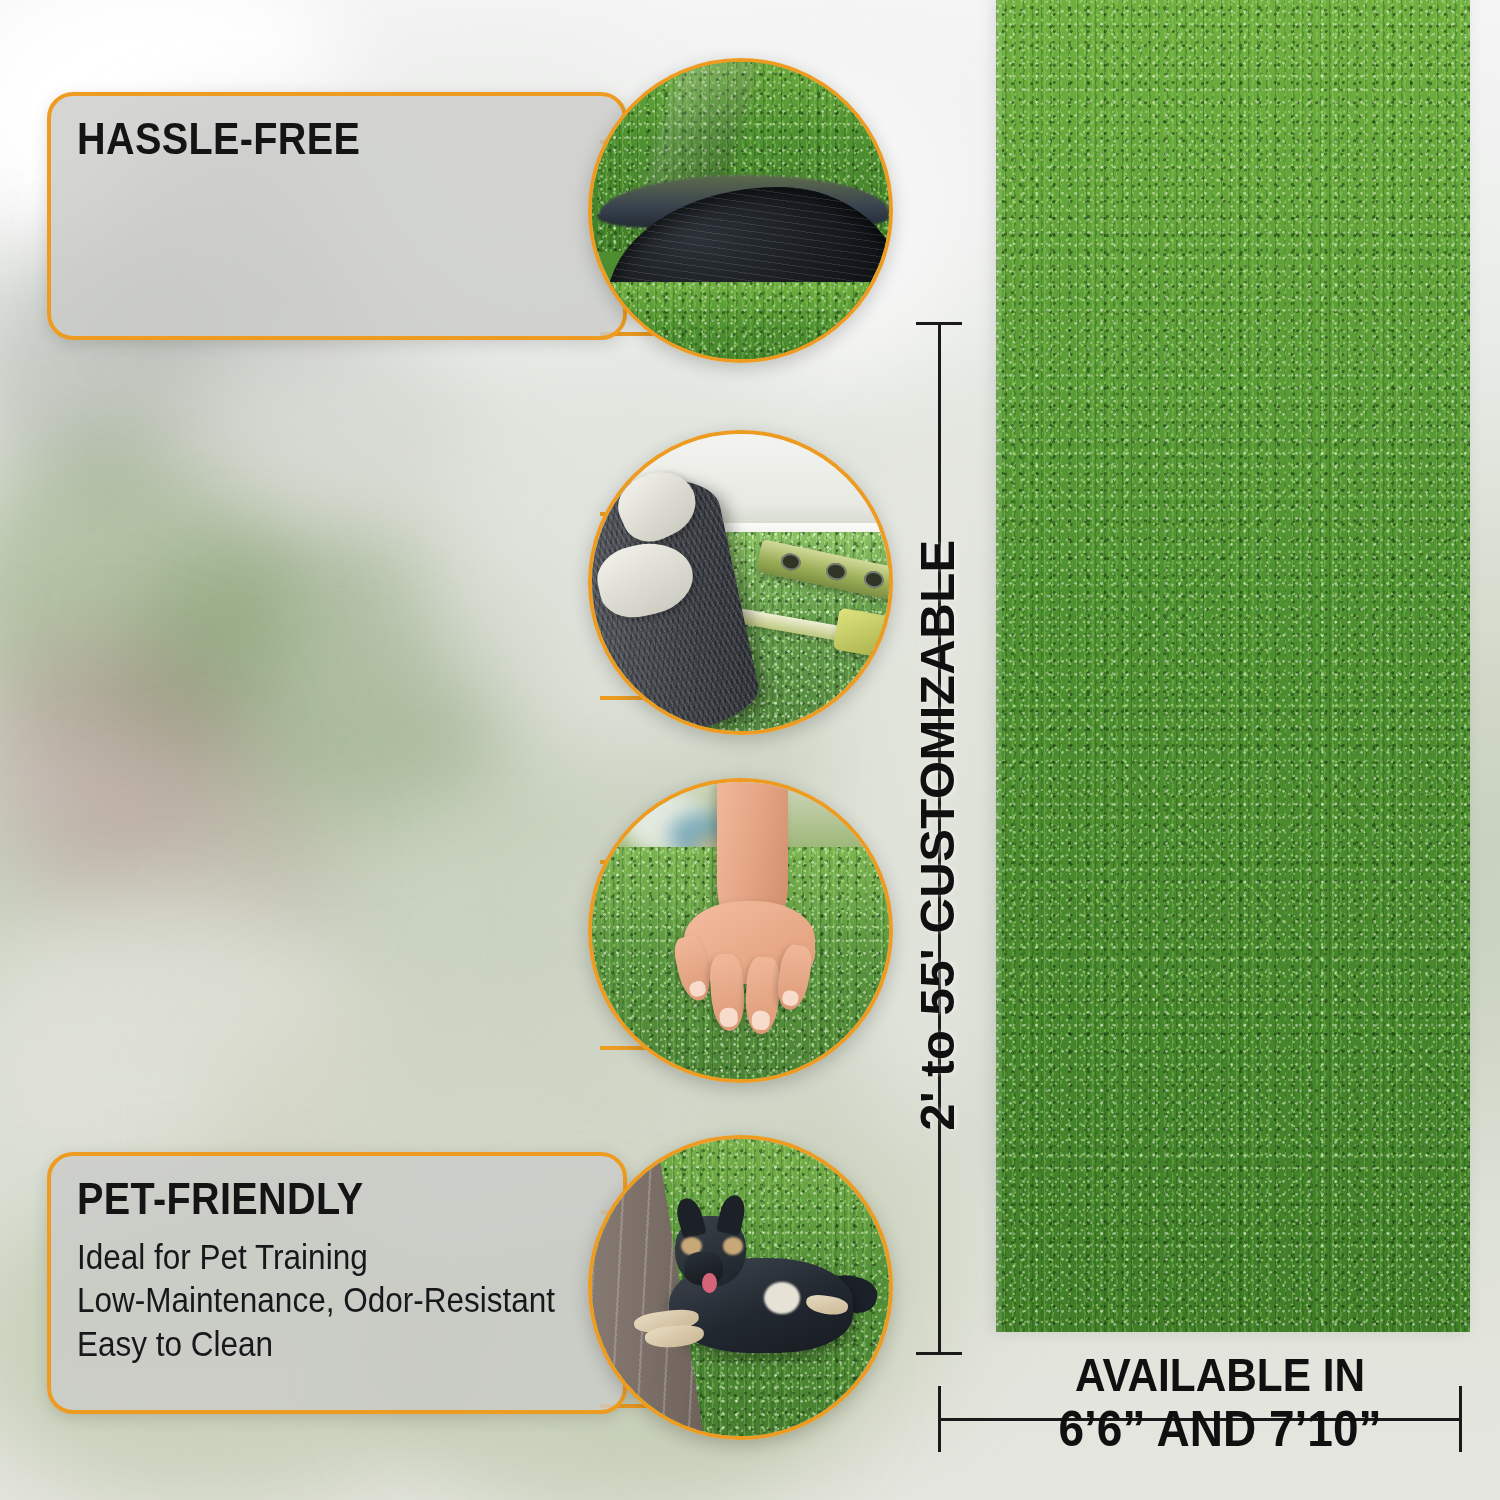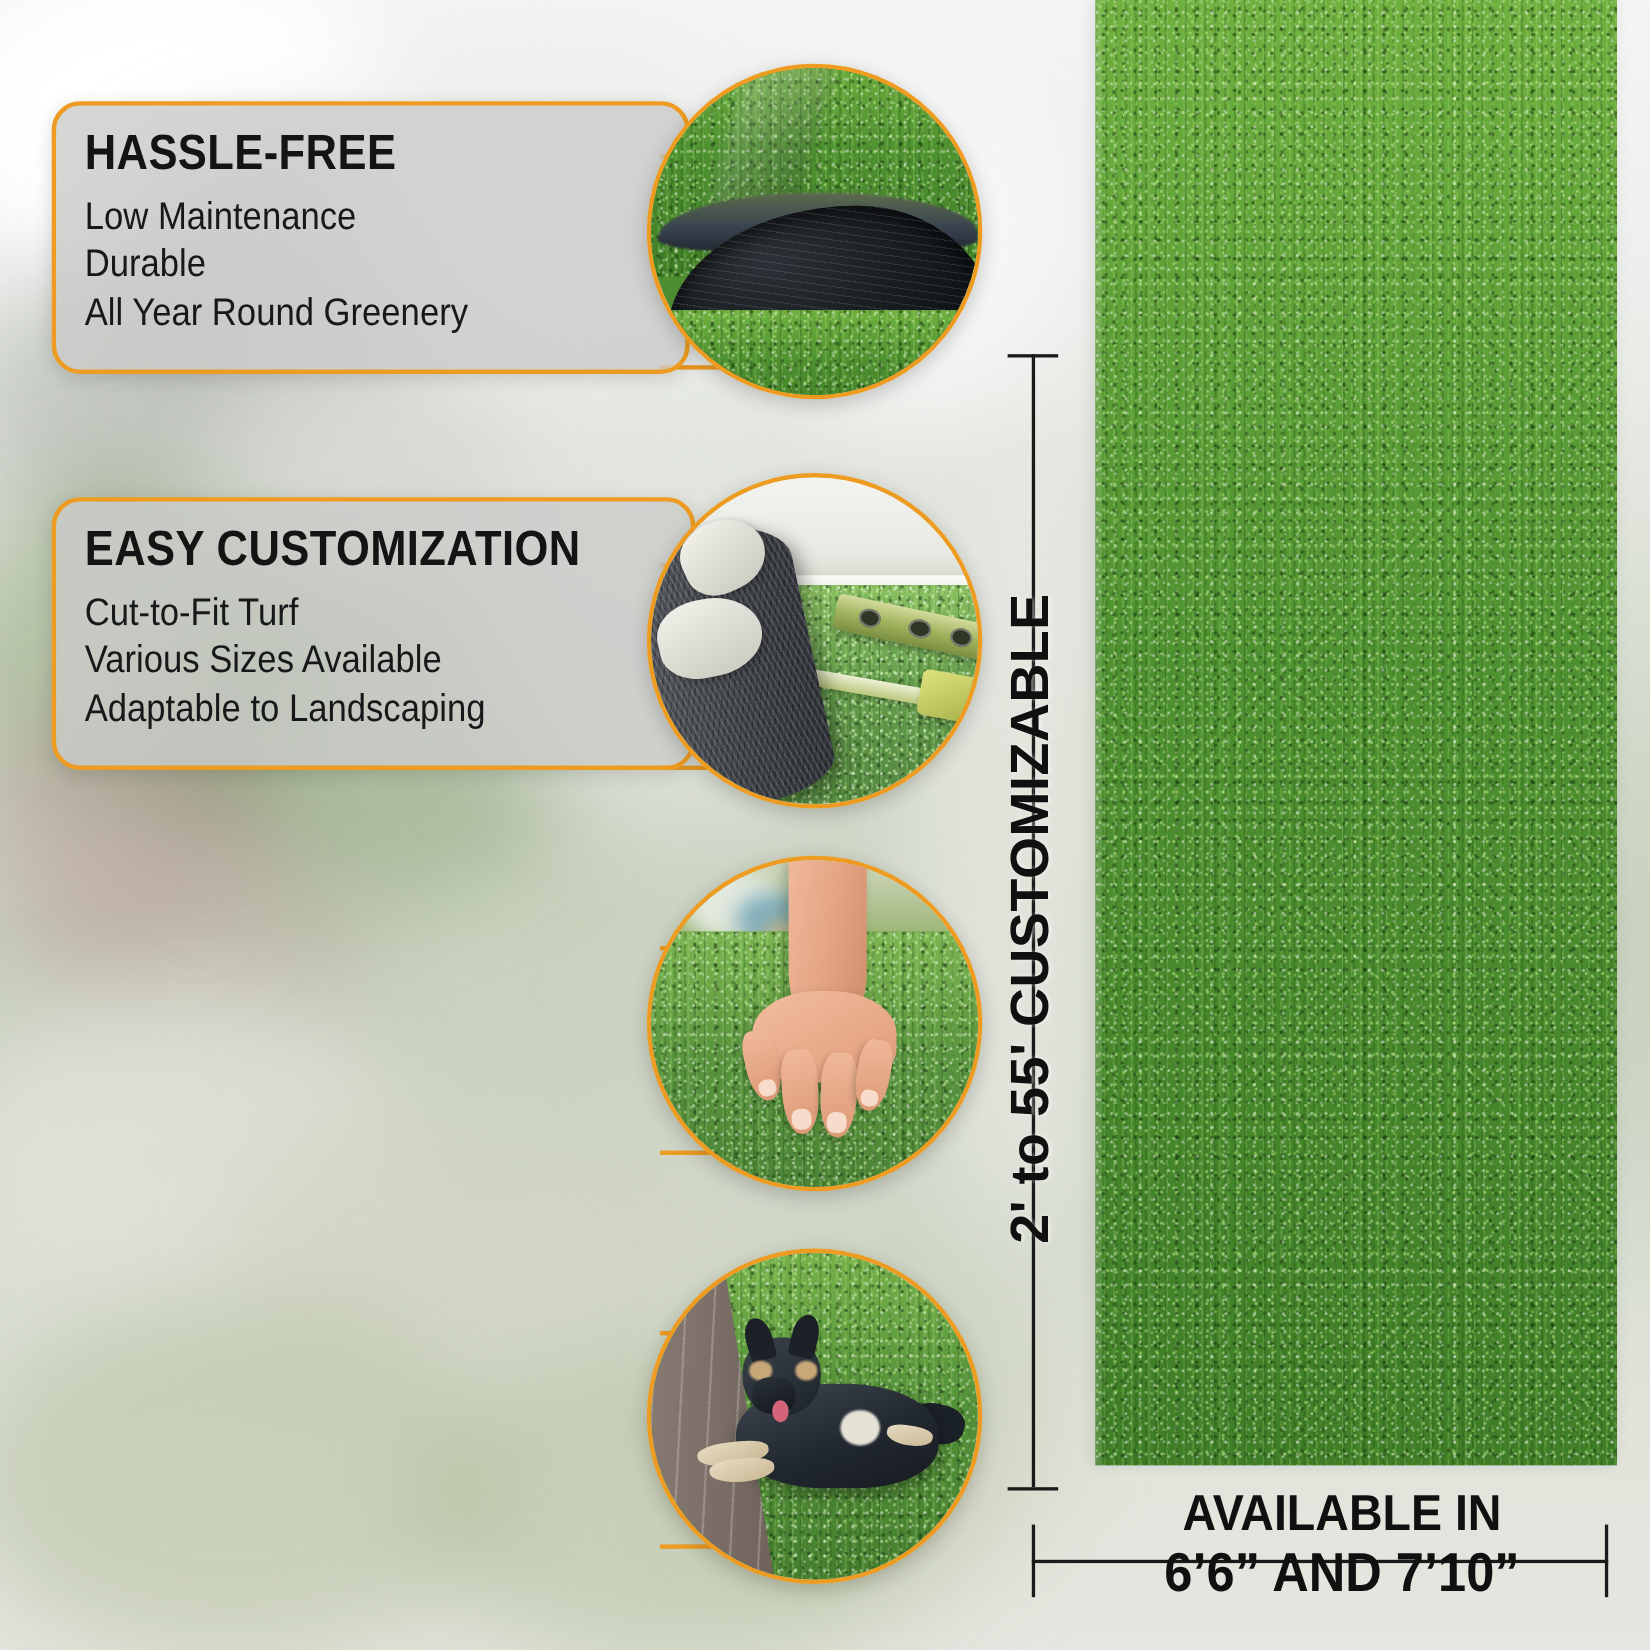--- a/index.html
+++ b/index.html
@@ -330,40 +330,35 @@
   <div class="conn" style="left:600px;top:512px;width:120px;"></div>
   <div class="conn" style="left:600px;top:696px;width:120px;"></div>
   <div class="conn" style="left:600px;top:860px;width:120px;"></div>
   <div class="conn" style="left:600px;top:1046px;width:120px;"></div>
   <div class="conn" style="left:600px;top:1210px;width:120px;"></div>
   <div class="conn" style="left:600px;top:1404px;width:120px;"></div>
 
   <div class="card" id="card0">
     <div class="inner">
       <div class="title">HASSLE-FREE</div>
+    </div>
+  </div>
+
+
+
+  <div class="card" id="card3">
+    <div class="inner">
+      <div class="title">PET-FRIENDLY</div>
       <div class="lines">
-        <div class="ln">Low Maintenance</div>
-        <div class="ln">Durable</div>
-        <div class="ln">All Year Round Greenery</div>
+        <div class="ln">Ideal for Pet Training</div>
+        <div class="ln">Low-Maintenance, Odor-Resistant</div>
+        <div class="ln">Easy to Clean</div>
       </div>
     </div>
   </div>
-
-  <div class="card" id="card1">
-    <div class="inner">
-      <div class="title">EASY CUSTOMIZATION</div>
-      <div class="lines">
-        <div class="ln">Cut-to-Fit Turf</div>
-        <div class="ln">Various Sizes Available</div>
-        <div class="ln">Adaptable to Landscaping</div>
-      </div>
-    </div>
-  </div>
-
-
 
   <div class="circle" id="circ0">
     <div class="ph" style="background:linear-gradient(180deg,#6fb344,#3d7a26);">
       <div class="turfTex c0-grass"></div>
       <div class="c0-crease"></div>
       <div class="c0-edge"></div>
       <div class="c0-fold"></div>
       <div class="turfTex c0-grass2"></div>
     </div>
   </div>

